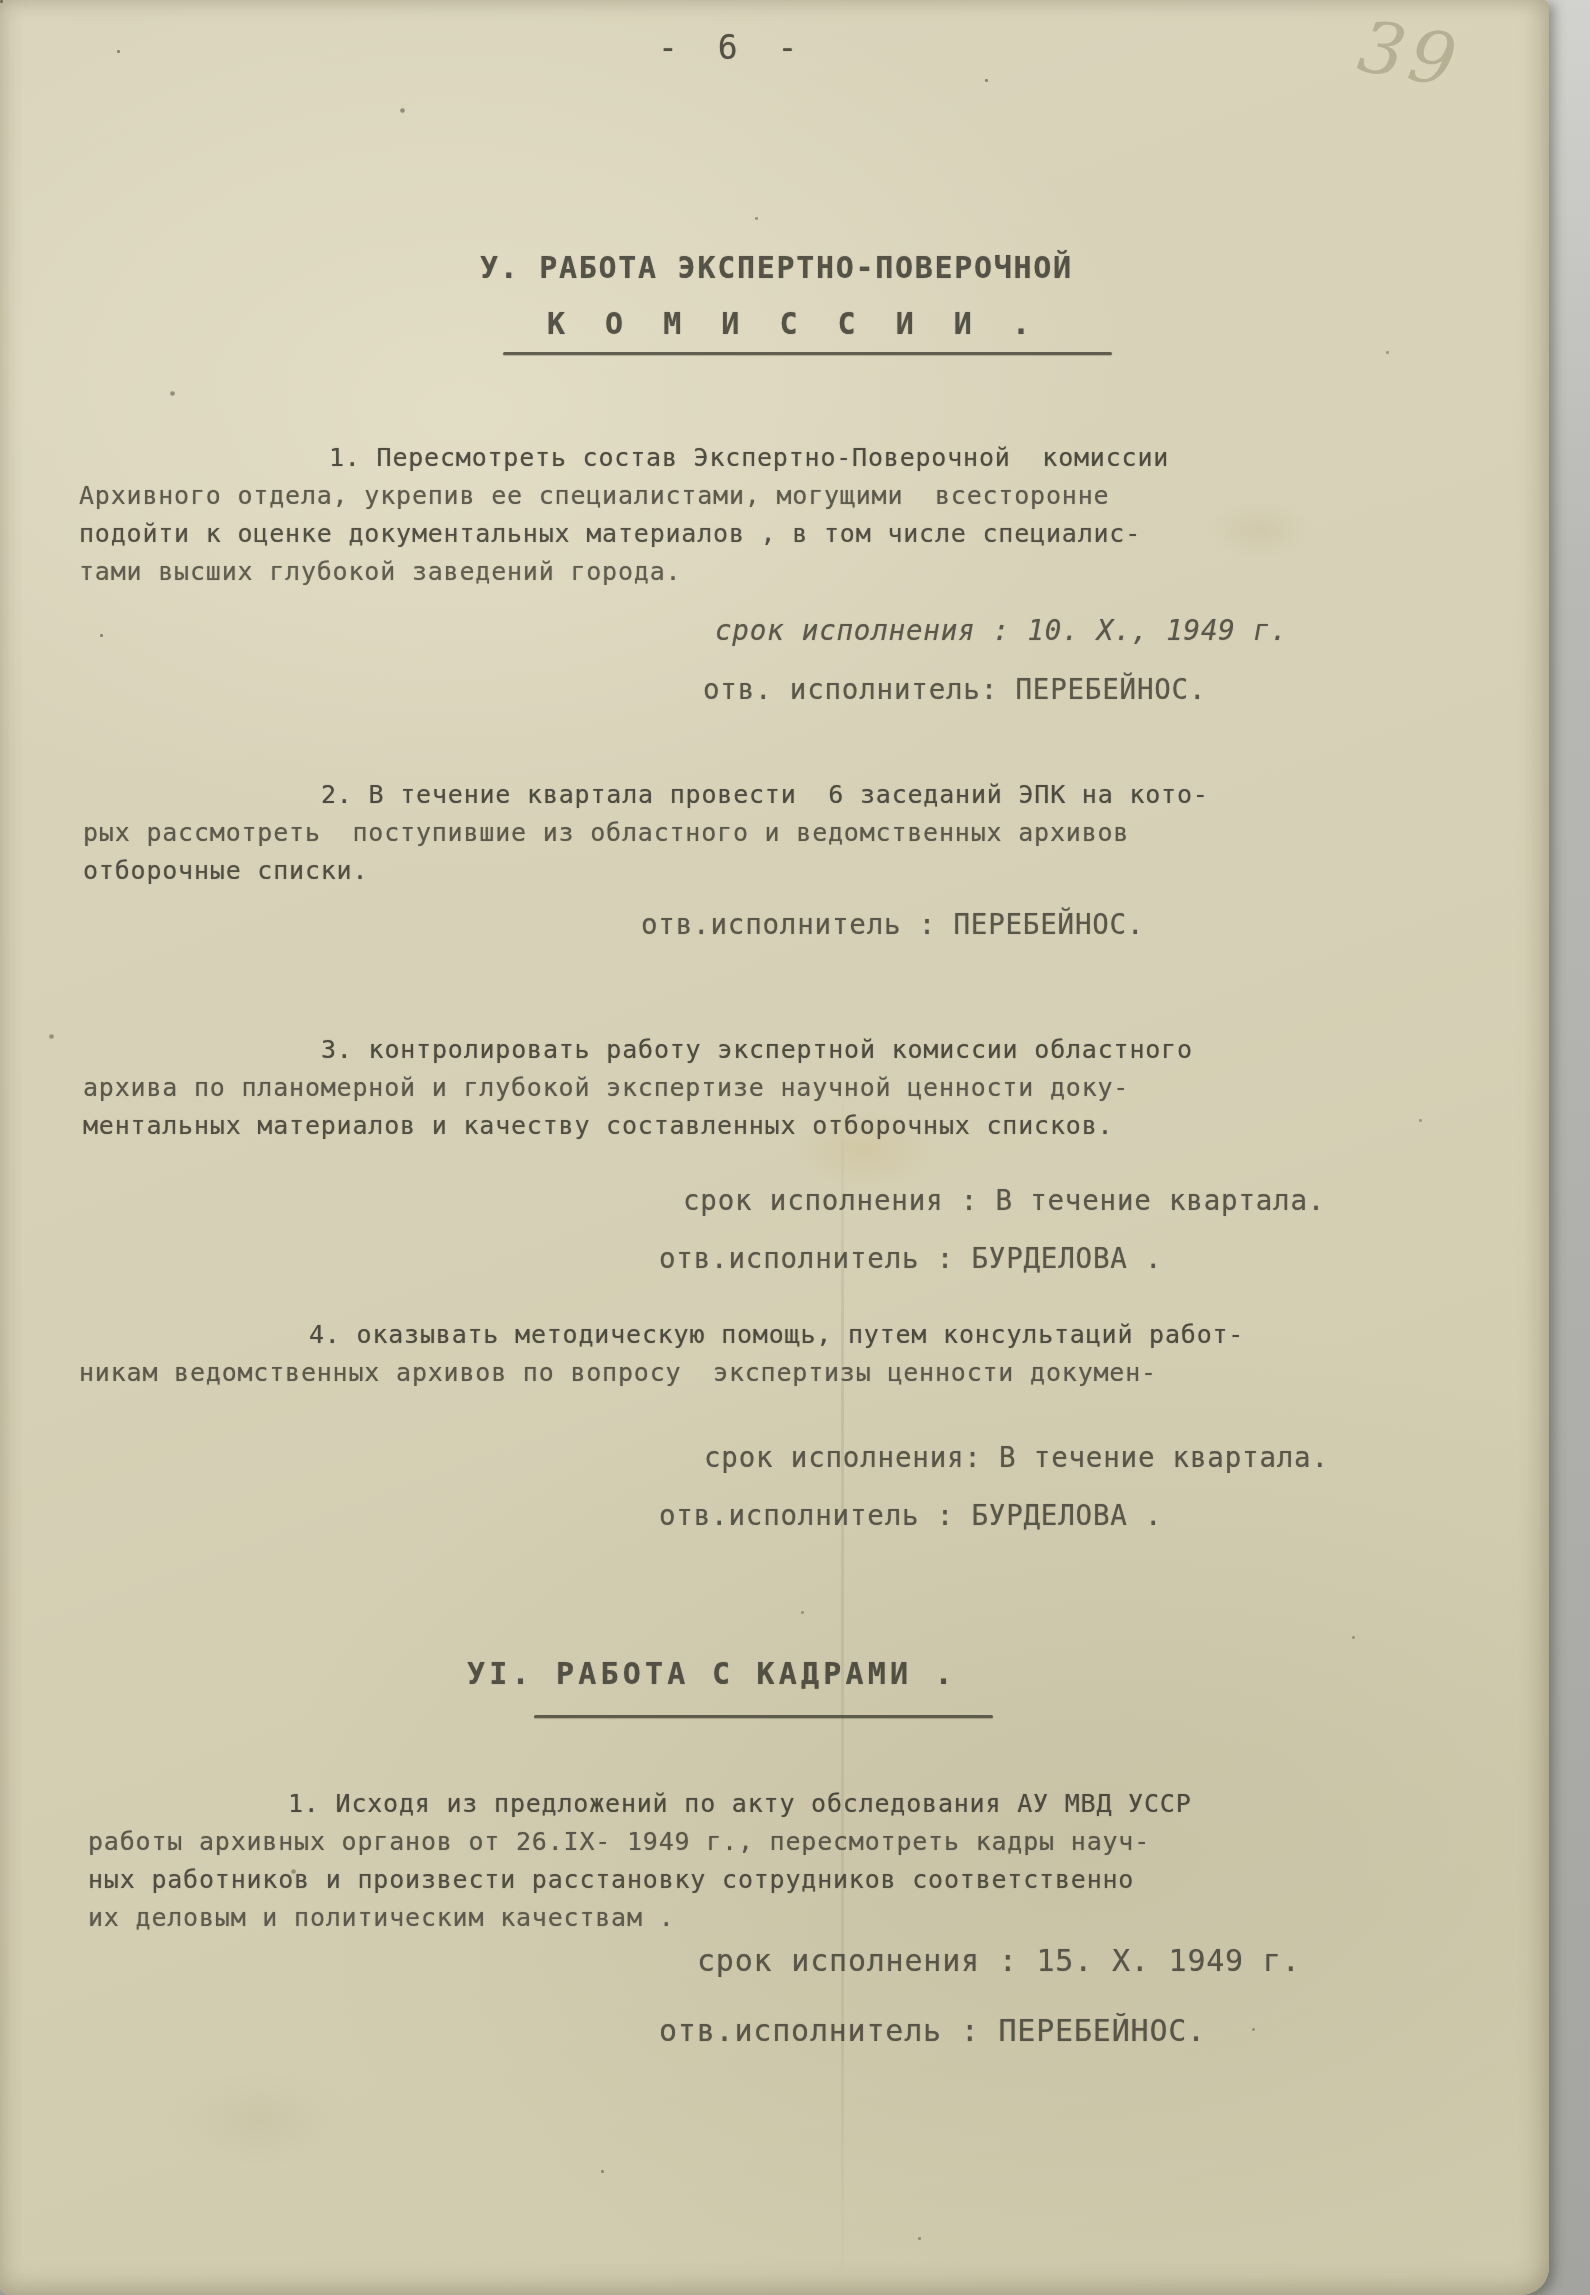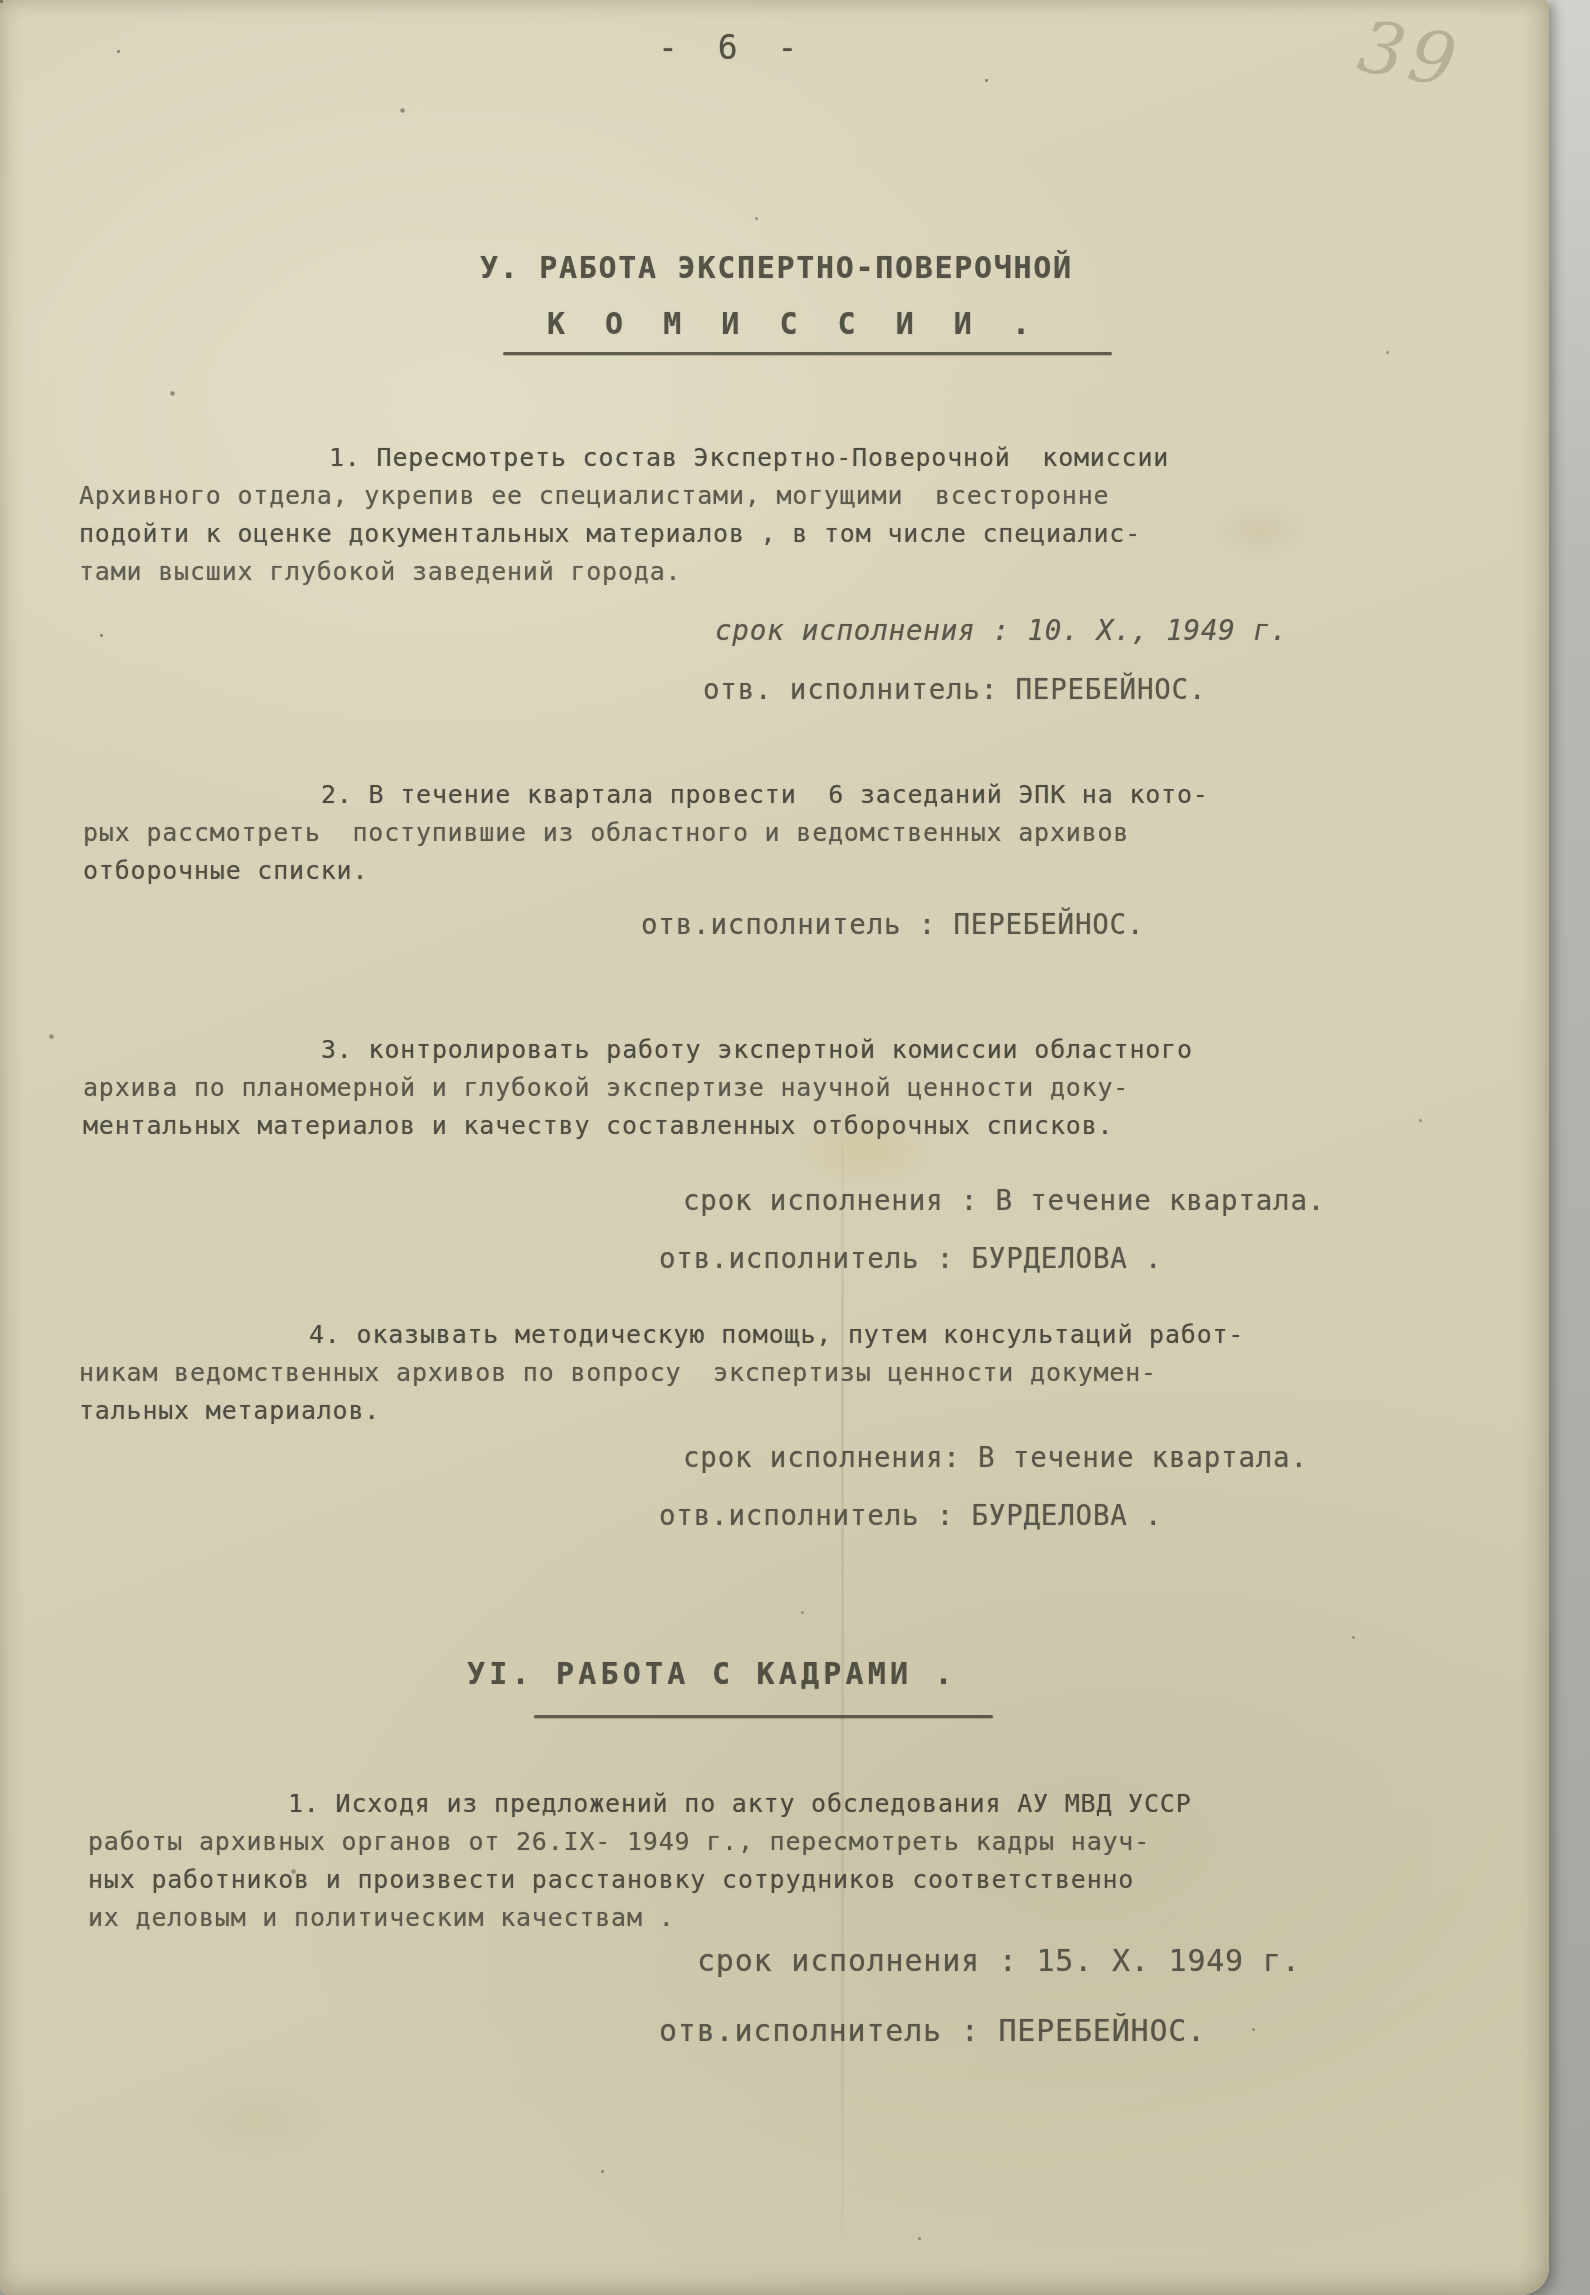--- a/index.html
+++ b/index.html
@@ -109,23 +109,22 @@
       <div class="line ind285">3. контролировать работу экспертной комиссии областного</div>
       <div class="line">архива по планомерной и глубокой экспертизе научной ценности доку-</div>
       <div class="line">ментальных материалов и качеству составленных отборочных списков.</div>
     </div>
     <div class="abs ink meta" style="left:683px;top:1184px;">срок исполнения : В течение квартала.</div>
     <div class="abs ink meta" style="left:659px;top:1242px;">отв.исполнитель : БУРДЕЛОВА .</div>
 
     <div class="abs ink para" style="left:79px;top:1316px;">
       <div class="line ind275">4. оказывать методическую помощь, путем консультаций работ-</div>
       <div class="line">никам ведомственных архивов по вопросу  экспертизы ценности докумен-</div>
-      <div class="line">тальных метариалов.</div>
     </div>
-    <div class="abs ink meta" style="left:683px;top:1441px;">срок исполнения: В течение квартала.</div>
+    <div class="abs ink meta" style="left:704px;top:1441px;">срок исполнения: В течение квартала.</div>
     <div class="abs ink meta" style="left:659px;top:1499px;">отв.исполнитель : БУРДЕЛОВА .</div>
 
     <div class="abs ink head" style="left:467px;top:1656px;letter-spacing:4.2px;">УІ. РАБОТА С КАДРАМИ .</div>
     <div class="abs rule" style="left:534px;top:1715px;width:459px;"></div>
 
     <div class="abs ink para" style="left:88px;top:1785px;">
       <div class="line ind240">1. Исходя из предложений по акту обследования АУ МВД УССР</div>
       <div class="line">работы архивных органов от 26.ІХ- 1949 г., пересмотреть кадры науч-</div>
       <div class="line">ных работников и произвести расстановку сотрудников соответственно</div>
       <div class="line">их деловым и политическим качествам .</div>

